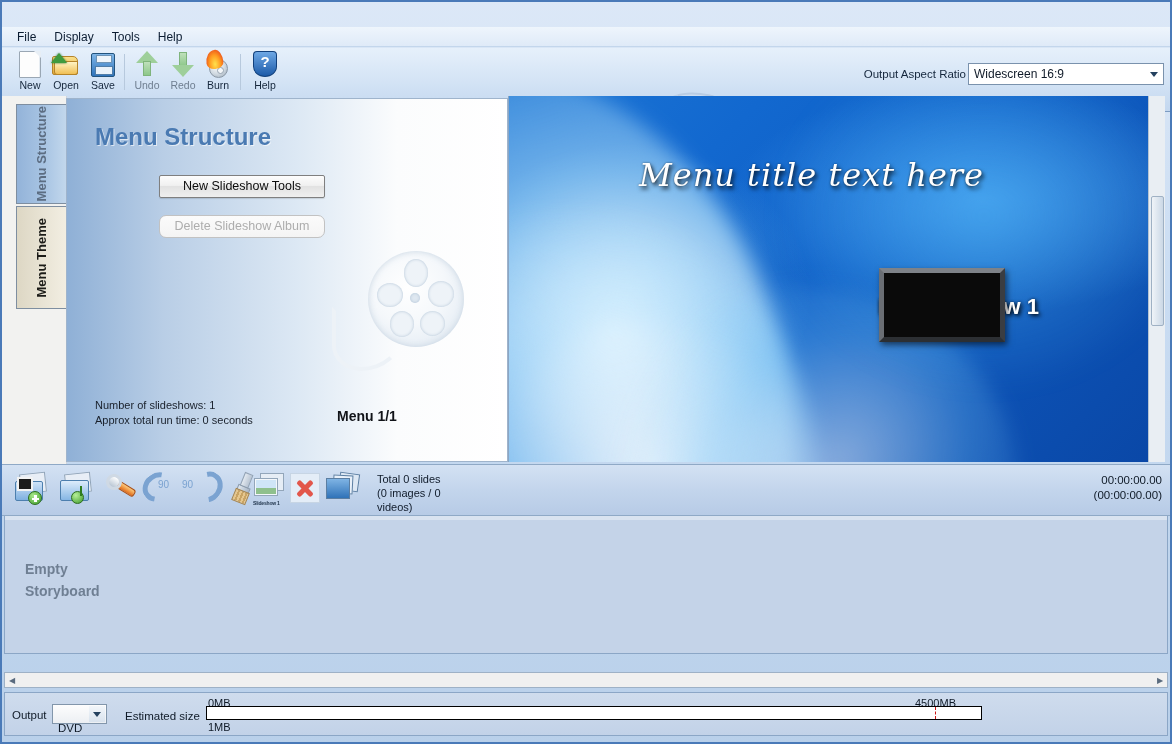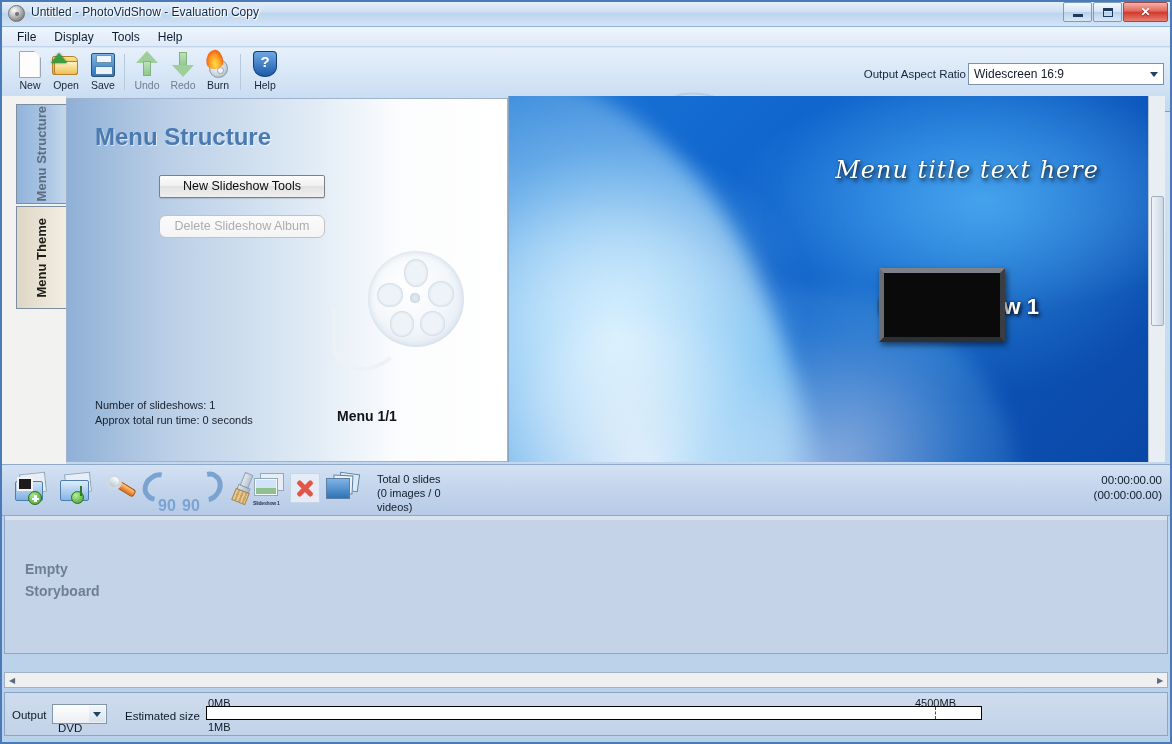--- a/index.html
+++ b/index.html
@@ -229,22 +229,22 @@
        transform:rotate(-18deg);}
   .sw2{left:-210px;top:120px;width:520px;height:520px;
        background:radial-gradient(ellipse at 65% 40%, rgba(255,255,255,.8) 0%, rgba(160,220,255,.35) 35%, rgba(100,190,255,0) 65%);
        transform:rotate(28deg);}
   .sw3{left:90px;top:190px;width:420px;height:420px;
        background:radial-gradient(ellipse at 50% 40%, rgba(255,255,255,.5) 0%, rgba(140,215,255,.25) 40%, rgba(80,180,255,0) 70%);
        transform:rotate(40deg);}
   .sw4{left:260px;top:-60px;width:430px;height:360px;
        background:radial-gradient(ellipse at 50% 50%, rgba(90,200,255,.4) 0%, rgba(60,160,240,0) 70%);}
   .menu-title-text {
-    position:absolute; left:130px; top:60px; width:460px; text-align:right;
-    font-family:"DejaVu Serif", serif; font-style:italic; font-size:24px; color:#ffffff;
+    position:absolute; left:130px; top:60px; width:460px; text-align:left;
+    font-family:"DejaVu Serif", serif; font-style:italic; font-size:32px; color:#ffffff;
     letter-spacing: 1px;
     text-shadow: 2px 3px 4px rgba(0,0,0,.75), 0 0 2px rgba(0,0,0,.5);
   }
   .slideshow-label {
     position:absolute; left:170px; top:198px; width:360px; text-align:right;
     font-size:22px; font-weight:bold; color:#ffffff;
     text-shadow: 2px 2px 4px rgba(0,0,0,.85), 0 0 3px rgba(0,0,0,.6);
   }
   .thumb-frame {
     position:absolute; left:370px; top:172px; width:126px; height:74px;
@@ -293,21 +293,21 @@
   .ic-wrench .handle{position:absolute;left:12px;top:12px;width:20px;height:8px;border-radius:3px;
      background:linear-gradient(180deg,#ffcb7a,#e06a18);border:1px solid #ad4f10;transform:rotate(32deg);box-sizing:border-box;}
   .ic-wrench .head{position:absolute;left:2px;top:1px;width:16px;height:16px;border-radius:50%;
      background:linear-gradient(180deg,#ffffff,#b9c6d4);border:3px solid #cfd9e4;box-sizing:border-box;transform:rotate(32deg);}
 
   .ic-rot{position:relative;width:40px;height:26px;}
   .ic-rot .hook{position:absolute;top:0;width:22px;height:18px;border:5px solid #7ba3d1;border-radius:50%;
      border-bottom-color:transparent;border-right-color:transparent;}
   .ic-rot.left .hook{left:0;transform:rotate(-35deg);}
   .ic-rot.right .hook{left:10px;transform:rotate(125deg);}
-  .ic-rot .deg{position:absolute;top:24px;font-size:16px;font-weight:bold;color:#7ba3d1;}
+  .ic-rot .deg{position:absolute;top:6px;font-size:10px;font-weight:normal;color:#7ba3d1;}
   .ic-rot.left .deg{left:16px;} .ic-rot.right .deg{left:0px;}
 
   .ic-brush{position:relative;width:30px;height:32px;}
   .ic-brush .hnd{position:absolute;left:12px;top:0;width:9px;height:15px;background:linear-gradient(90deg,#e3e9f0,#b9c5d3);
      border:1px solid #94a3b4;transform:rotate(22deg);box-sizing:border-box;}
   .ic-brush .fer{position:absolute;left:7px;top:13px;width:13px;height:6px;background:linear-gradient(90deg,#dfe6ee,#a9b7c7);
      border:1px solid #8b9aab;transform:rotate(22deg);box-sizing:border-box;}
   .ic-brush .bris{position:absolute;left:3px;top:17px;width:15px;height:13px;
      background:repeating-linear-gradient(90deg,#e6c78e 0 2px,#c9a464 2px 4px);
      border:1px solid #a8854c;transform:rotate(22deg);box-sizing:border-box;}
@@ -369,39 +369,20 @@
   }
   .size-marker { position:absolute; left:935px; top:707px; width:0; height:12px; border-left:1px dashed #cc1414; }
 
   .outerframe{position:absolute;left:0;top:0;width:1172px;height:744px;border:2px solid #4a7ab8;box-sizing:border-box;pointer-events:none;}
 </style>
 </head>
 <body>
 
 <div class="app">
 
-  <div class="titlebar">
-    <div class="title-icon"></div>
-    <div class="title-text">Untitled - PhotoVidShow - Evaluation Copy</div>
-    <div class="wincontrols">
-      <div class="wbtn">
-          <div class="g">
-            <div class="minglyph"></div>
-          </div>
-        </div>
-      <div class="wbtn">
-          <div class="g">
-            <div class="maxglyph"></div>
-          </div>
-        </div>
-      <div class="wbtn close">
-          <div class="g">✕</div>
-        </div>
-    </div>
-  </div>
 
   <div class="menubar">
     <div class="menuitem">File</div>
     <div class="menuitem">Display</div>
     <div class="menuitem">Tools</div>
     <div class="menuitem">Help</div>
   </div>
 
   <div class="toolbar">
 

